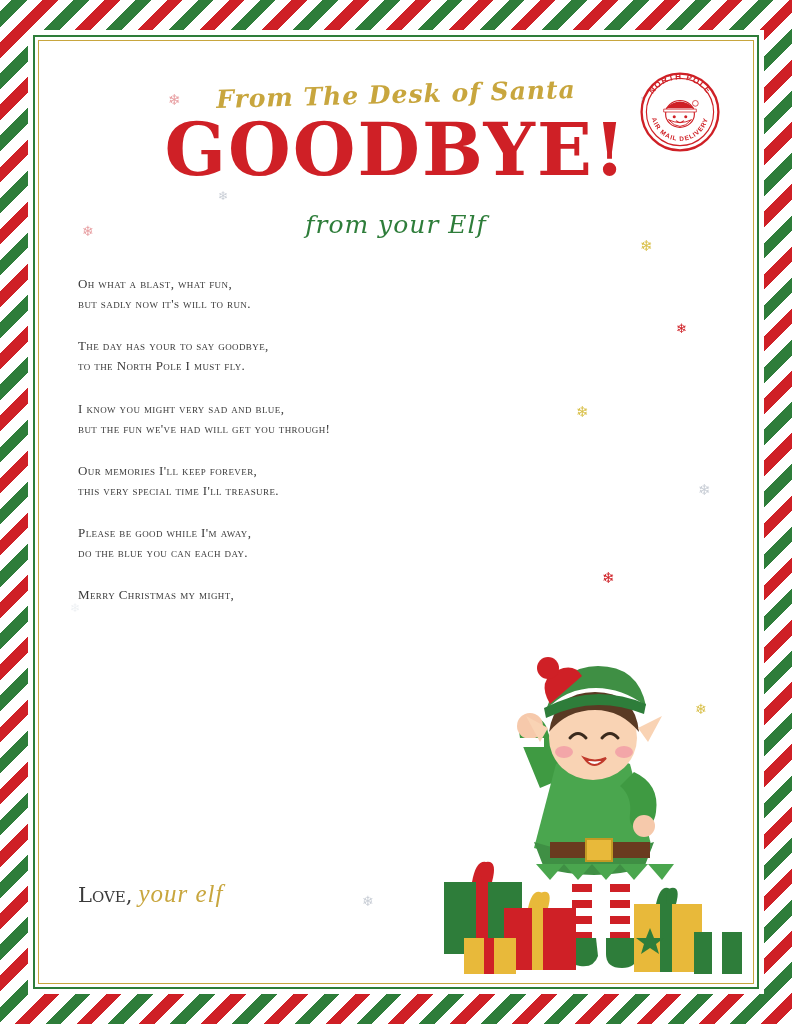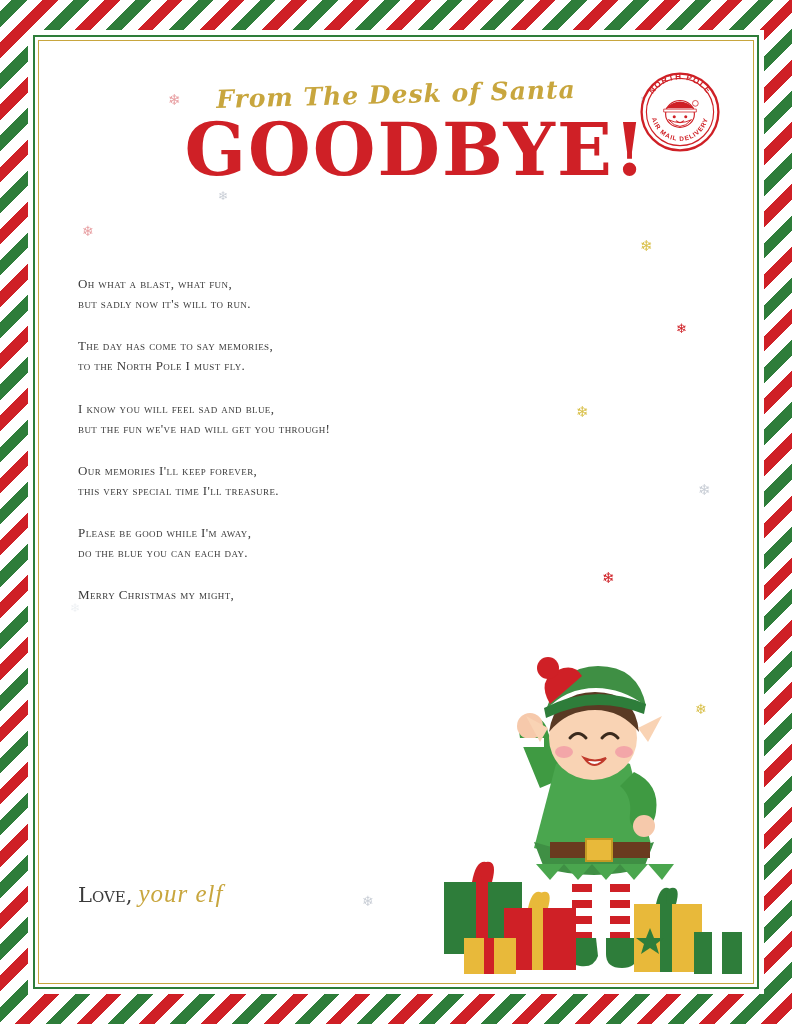--- a/index.html
+++ b/index.html
@@ -80,21 +80,20 @@
     top: 72px;
     left: 0;
     width: 100%;
     text-align: center;
     font-family: "DejaVu Serif", serif;
     font-weight: bold;
     font-size: 72px;
     line-height: 1;
     letter-spacing: 2px;
     color: #cf2026;
-    padding-left: 20px;
   }
 
   .subtitle {
     position: absolute;
     top: 168px;
     left: 0;
     width: 100%;
     text-align: center;
     font-family: "DejaVu Serif", serif;
     font-style: italic;
@@ -182,20 +181,21 @@
       <span class="flake" style="left:636px; top:280px; color:#cf2026; font-size:13px;">❄</span>
       <span class="flake" style="left:536px; top:362px; color:#d9c04a; font-size:15px;">❄</span>
       <span class="flake" style="left:658px; top:440px; color:#c9ced6; font-size:15px;">❄</span>
       <span class="flake" style="left:562px; top:528px; color:#cf2026; font-size:15px;">❄</span>
       <span class="flake" style="left:655px; top:660px; color:#d9c04a; font-size:14px;">❄</span>
       <span class="flake" style="left:322px; top:852px; color:#c9ced6; font-size:14px;">❄</span>
       <span class="flake" style="left:30px; top:560px; color:#eef1f4; font-size:12px;">❄</span>
 
       <div class="eyebrow">From The Desk of Santa</div>
       <div class="title">GOODBYE!</div>
+      <div class="subtitle">from your Elf</div>
 
       <div class="stamp">
         <svg viewBox="0 0 100 100" width="96" height="96" aria-hidden="true">
           <defs>
             <path id="arcTop" d="M 16,50 A 34,34 0 0 1 84,50"></path>
             <path id="arcBot" d="M 20,50 A 30,30 0 0 0 80,50"></path>
           </defs>
           <circle cx="50" cy="50" r="40" fill="#ffffff" stroke="#cf2026" stroke-width="2.4"></circle>
           <circle cx="50" cy="50" r="35" fill="none" stroke="#cf2026" stroke-width="1.2"></circle>
 
@@ -215,25 +215,25 @@
           </text>
         </svg>
       </div>
 
       <div class="poem">
         <div class="stanza">
           <div class="ln">Oh what a blast, what fun,</div>
           <div class="ln">but sadly now it's will to run.</div>
         </div>
         <div class="stanza">
-          <div class="ln">The day has come to say memories,</div>
+          <div class="ln">The day has your to say goodbye,</div>
           <div class="ln">to the North Pole I must fly.</div>
         </div>
         <div class="stanza">
-          <div class="ln">I know you will feel sad and blue,</div>
+          <div class="ln">I know you might very sad and blue,</div>
           <div class="ln">but the fun we've had will get you through!</div>
         </div>
         <div class="stanza">
           <div class="ln">Our memories I'll keep forever,</div>
           <div class="ln">this very special time I'll treasure.</div>
         </div>
         <div class="stanza">
           <div class="ln">Please be good while I'm away,</div>
           <div class="ln">do the blue you can each day.</div>
         </div>

